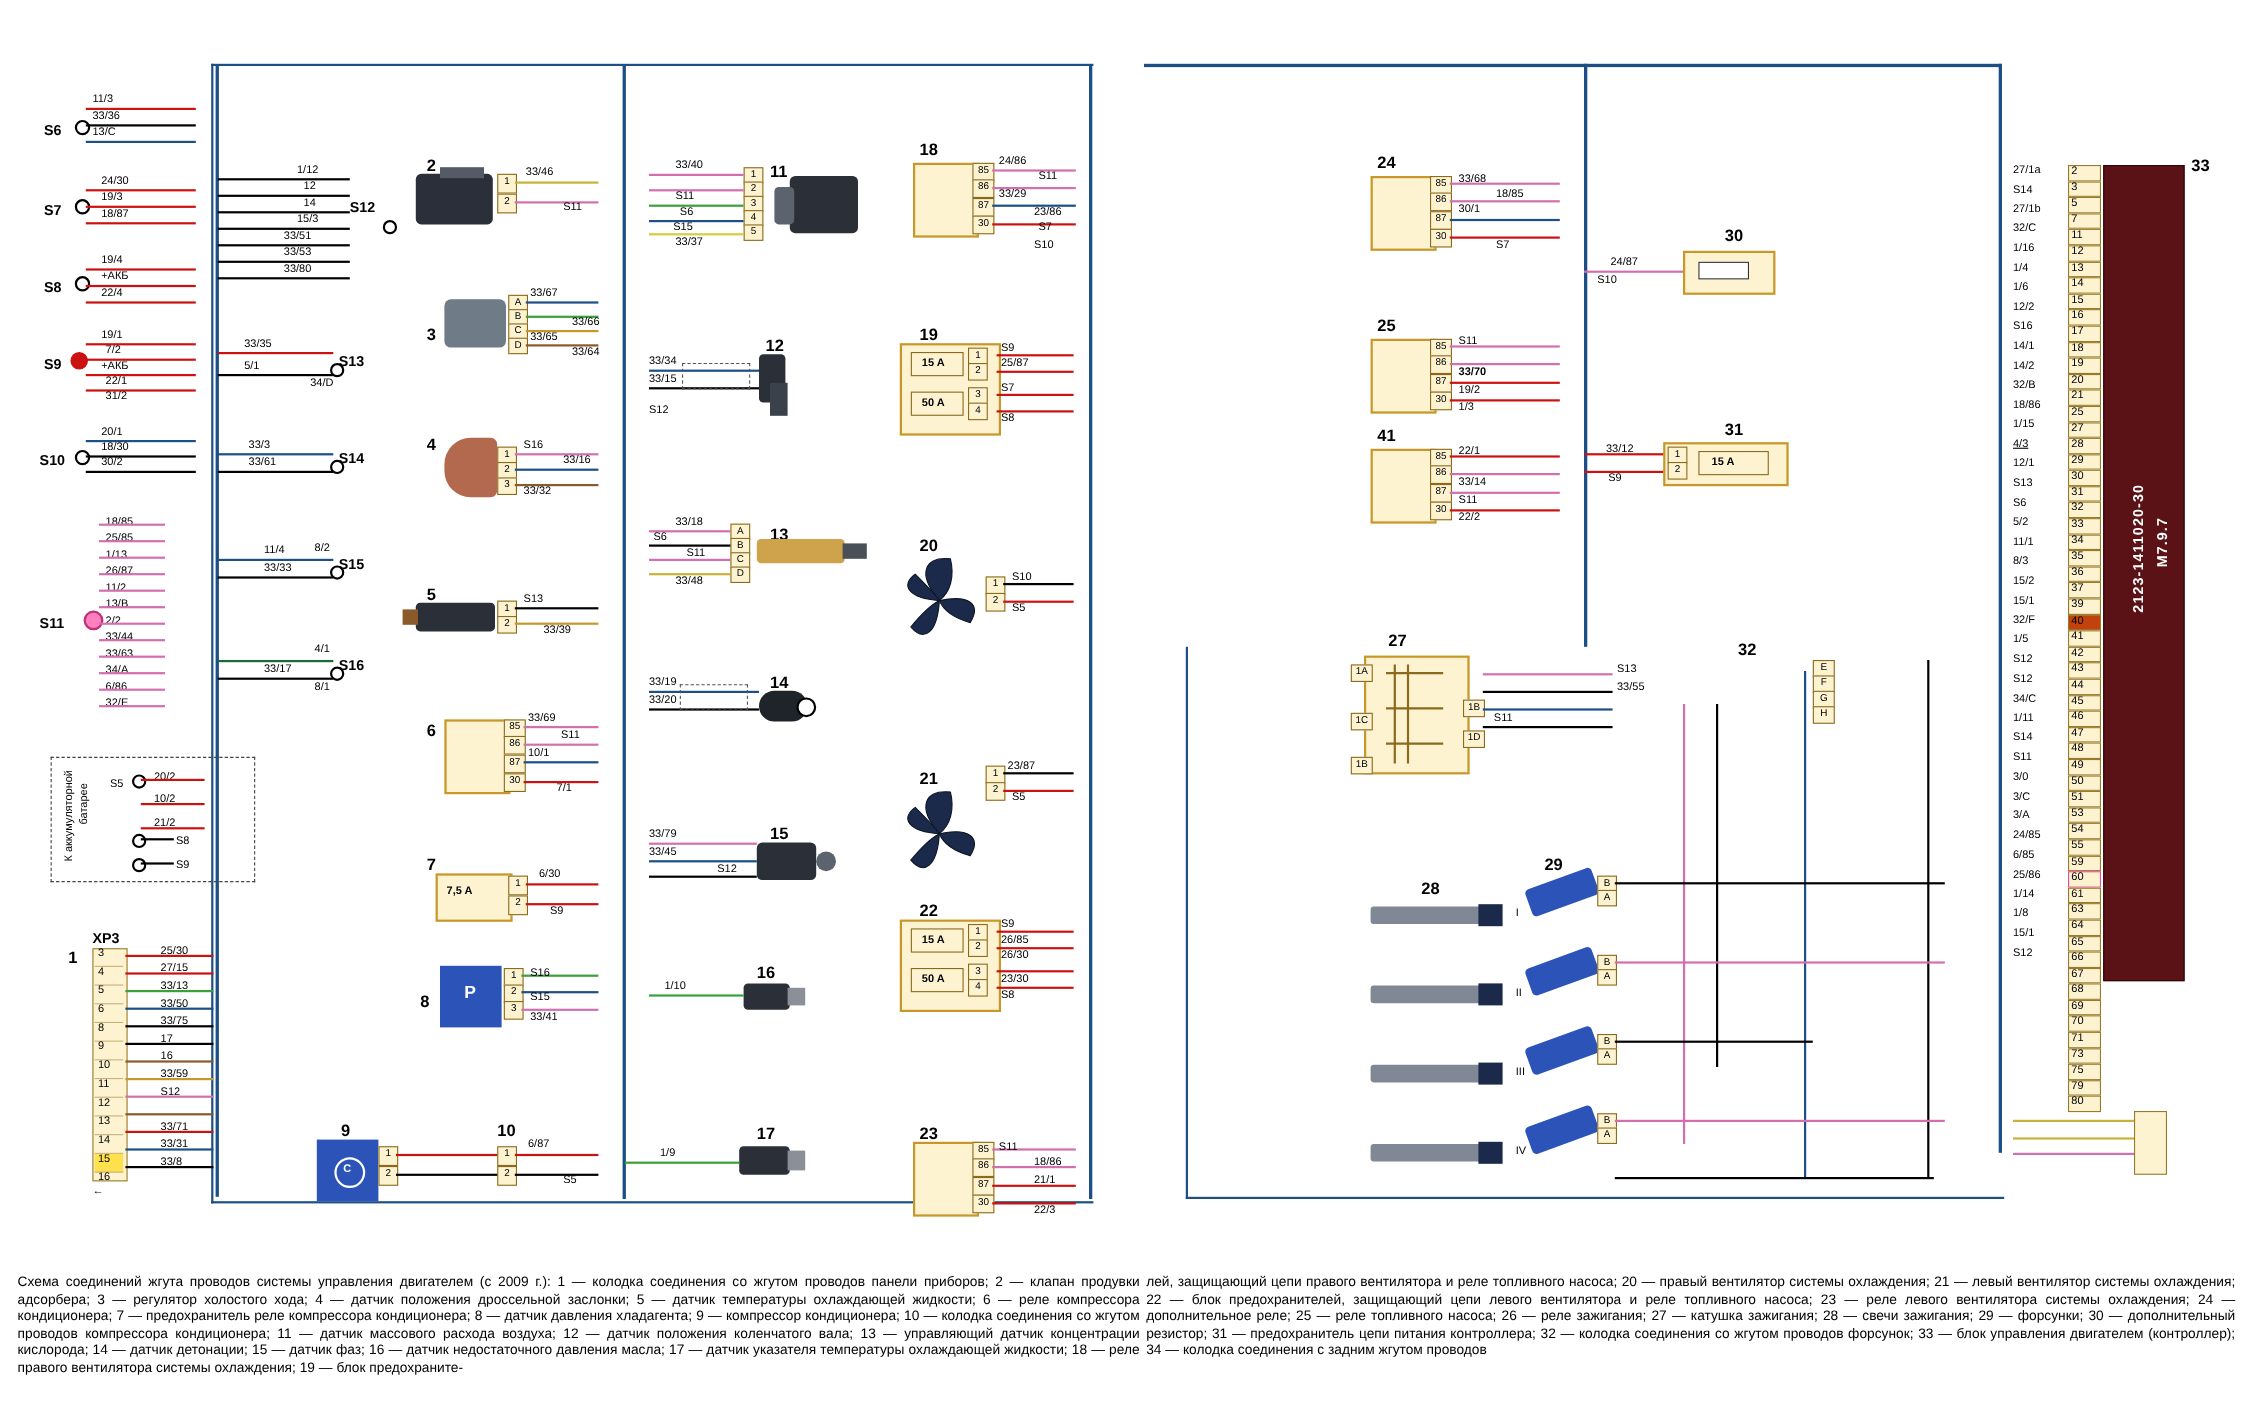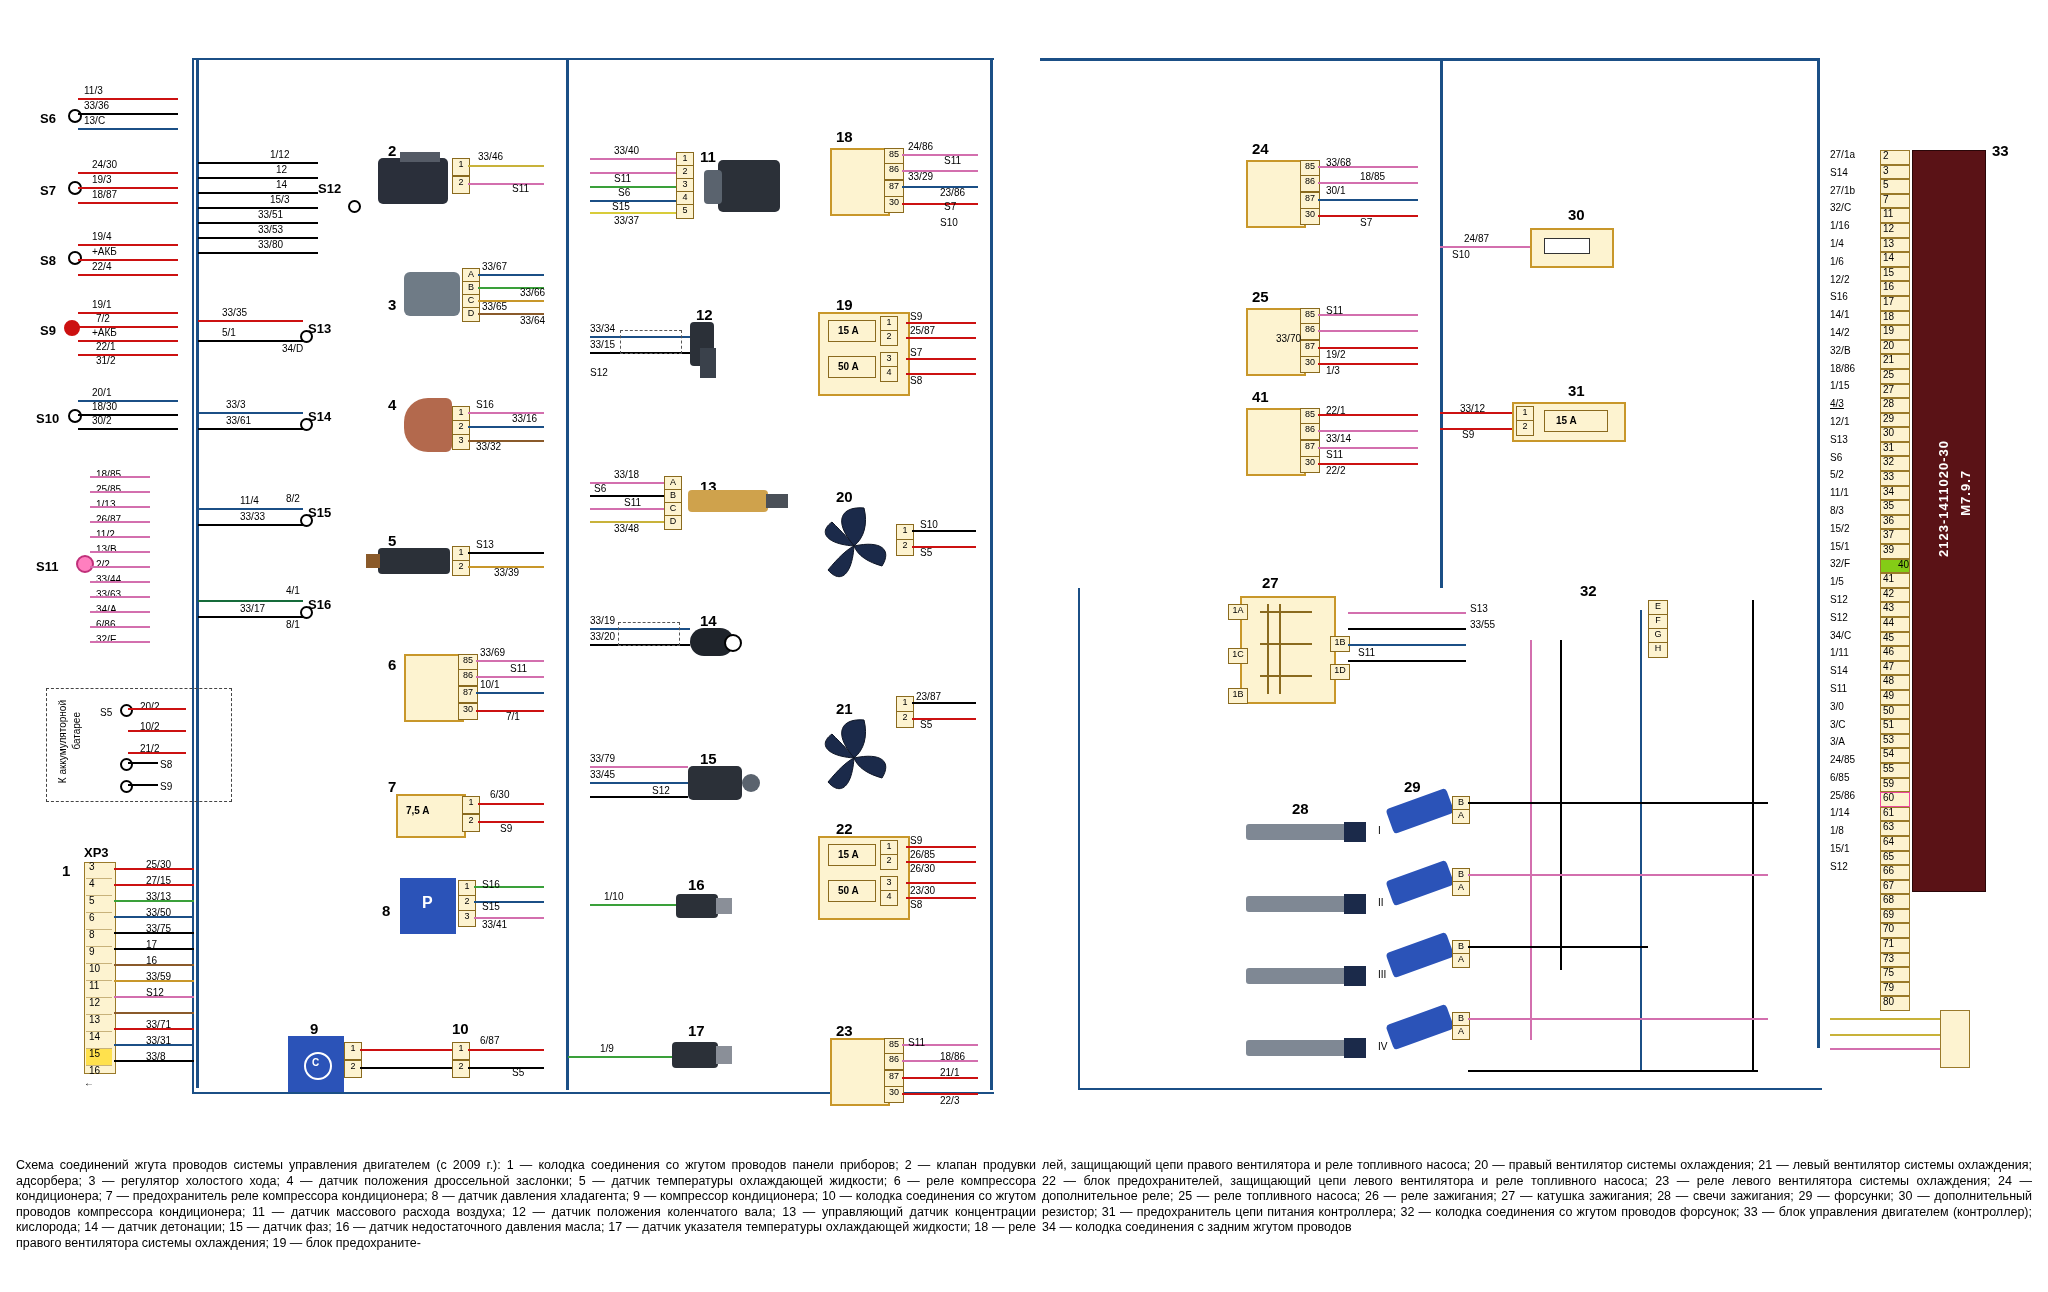--- a/index.html
+++ b/index.html
@@ -530,21 +530,21 @@
   <div class="relay" style="left:1246px;top:308px;width:56px;height:64px;"></div>
   <div class="term" style="left:1300px;top:308px;width:18px;height:15px;">85</div>
   <div class="term" style="left:1300px;top:323px;width:18px;height:15px;">86</div>
   <div class="term" style="left:1300px;top:340px;width:18px;height:15px;">87</div>
   <div class="term" style="left:1300px;top:356px;width:18px;height:15px;">30</div>
   <div class="wire" style="left:1318px;top:314px;width:100px;background:#d36fae;"></div>
   <div class="wire" style="left:1318px;top:330px;width:100px;background:#d36fae;"></div>
   <div class="wire" style="left:1318px;top:347px;width:100px;background:#cc1111;"></div>
   <div class="wire" style="left:1318px;top:363px;width:100px;background:#cc1111;"></div>
   <div class="tiny abs" style="left:1326px;top:306px;">S11</div>
-  <div class="tiny abs" style="left:1276px;top:334px;">33/70</div>
+  <div class="tiny abs" style="left:1326px;top:334px;font-weight:bold;">33/70</div>
   <div class="tiny abs" style="left:1326px;top:350px;">19/2</div>
   <div class="tiny abs" style="left:1326px;top:366px;">1/3</div>
 
   <div class="num abs" style="left:1252px;top:388px;">41</div>
   <div class="relay" style="left:1246px;top:408px;width:56px;height:64px;"></div>
   <div class="term" style="left:1300px;top:408px;width:18px;height:15px;">85</div>
   <div class="term" style="left:1300px;top:423px;width:18px;height:15px;">86</div>
   <div class="term" style="left:1300px;top:440px;width:18px;height:15px;">87</div>
   <div class="term" style="left:1300px;top:456px;width:18px;height:15px;">30</div>
   <div class="wire" style="left:1318px;top:414px;width:100px;background:#cc1111;"></div>
@@ -670,21 +670,21 @@
     <div class="tiny" style="height:12.6px;border:1px solid #9a7a2a;background:#fdf3d0;padding-left:2px;">29</div>
     <div class="tiny" style="height:12.6px;border:1px solid #9a7a2a;background:#fdf3d0;padding-left:2px;">30</div>
     <div class="tiny" style="height:12.6px;border:1px solid #9a7a2a;background:#fdf3d0;padding-left:2px;">31</div>
     <div class="tiny" style="height:12.6px;border:1px solid #9a7a2a;background:#fdf3d0;padding-left:2px;">32</div>
     <div class="tiny" style="height:12.6px;border:1px solid #9a7a2a;background:#fdf3d0;padding-left:2px;">33</div>
     <div class="tiny" style="height:12.6px;border:1px solid #9a7a2a;background:#fdf3d0;padding-left:2px;">34</div>
     <div class="tiny" style="height:12.6px;border:1px solid #9a7a2a;background:#fdf3d0;padding-left:2px;">35</div>
     <div class="tiny" style="height:12.6px;border:1px solid #9a7a2a;background:#fdf3d0;padding-left:2px;">36</div>
     <div class="tiny" style="height:12.6px;border:1px solid #9a7a2a;background:#fdf3d0;padding-left:2px;">37</div>
     <div class="tiny" style="height:12.6px;border:1px solid #9a7a2a;background:#fdf3d0;padding-left:2px;">39</div>
-    <div class="tiny" style="height:12.6px;border:1px solid #9a7a2a;background:#84cc16;padding-left:2px;text-align:right;">40</div>
+    <div class="tiny" style="height:12.6px;border:1px solid #9a7a2a;background:#c2410c;padding-left:2px;">40</div>
     <div class="tiny" style="height:12.6px;border:1px solid #9a7a2a;background:#fdf3d0;padding-left:2px;">41</div>
     <div class="tiny" style="height:12.6px;border:1px solid #9a7a2a;background:#fdf3d0;padding-left:2px;">42</div>
     <div class="tiny" style="height:12.6px;border:1px solid #9a7a2a;background:#fdf3d0;padding-left:2px;">43</div>
     <div class="tiny" style="height:12.6px;border:1px solid #9a7a2a;background:#fdf3d0;padding-left:2px;">44</div>
     <div class="tiny" style="height:12.6px;border:1px solid #9a7a2a;background:#fdf3d0;padding-left:2px;">45</div>
     <div class="tiny" style="height:12.6px;border:1px solid #9a7a2a;background:#fdf3d0;padding-left:2px;">46</div>
     <div class="tiny" style="height:12.6px;border:1px solid #9a7a2a;background:#fdf3d0;padding-left:2px;">47</div>
     <div class="tiny" style="height:12.6px;border:1px solid #9a7a2a;background:#fdf3d0;padding-left:2px;">48</div>
     <div class="tiny" style="height:12.6px;border:1px solid #9a7a2a;background:#fdf3d0;padding-left:2px;">49</div>
     <div class="tiny" style="height:12.6px;border:1px solid #9a7a2a;background:#fdf3d0;padding-left:2px;">50</div>

